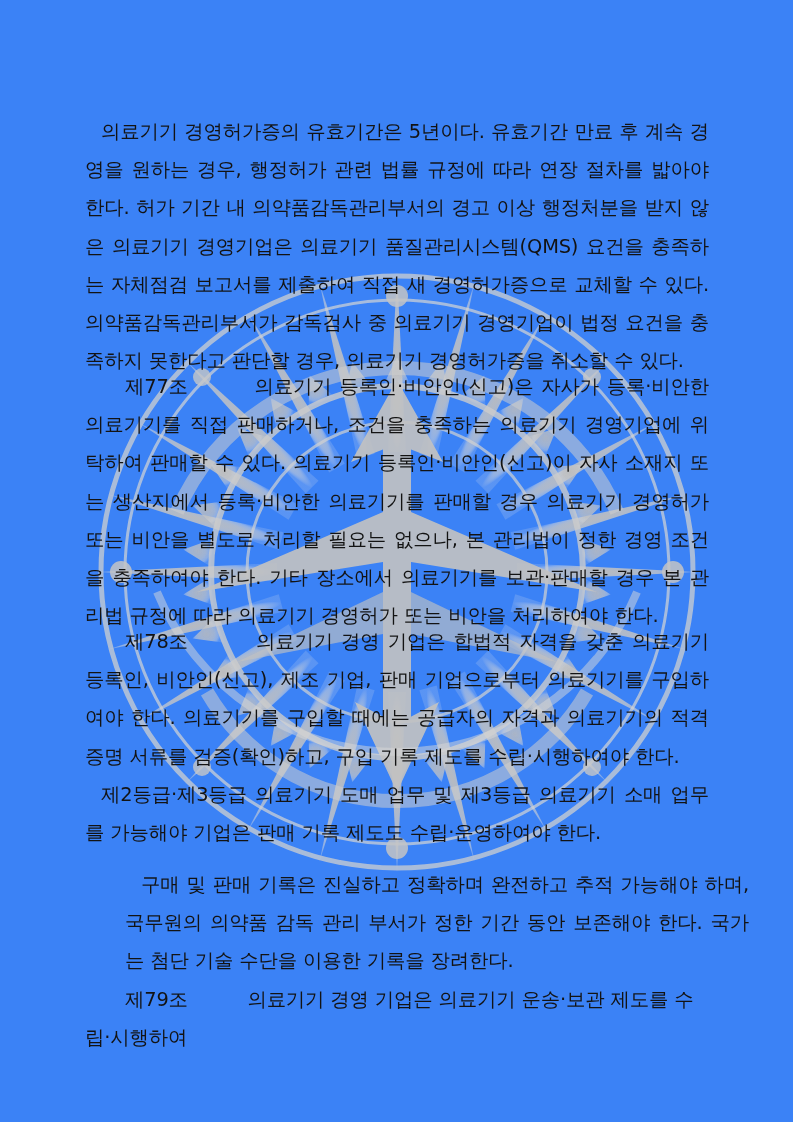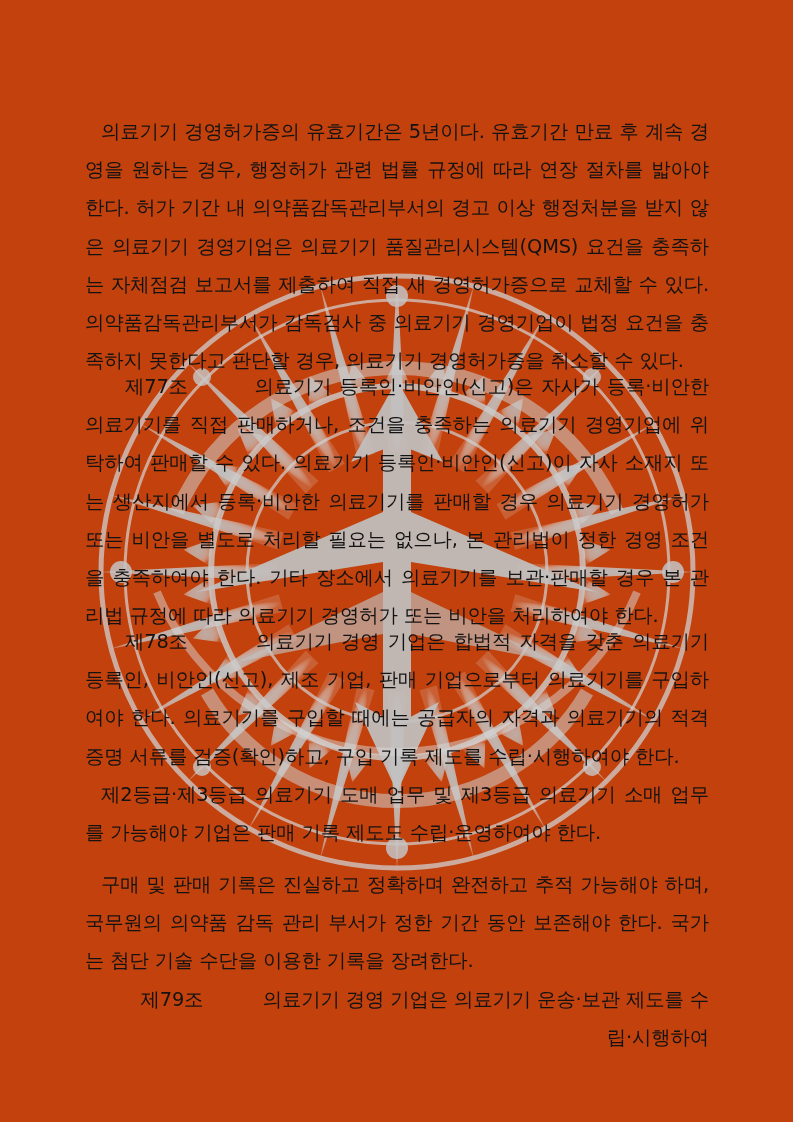--- a/index.html
+++ b/index.html
@@ -57,21 +57,21 @@
   .para > .art {
     
     white-space: pre;
     margin-left: 24px;
   }
   .para:last-child { text-align: left; }
 </style>
 </head>
 <body>
 
-<div class="page" style="background: #c2410c;">
+<div class="page" style="background: #3b82f6;">
 
   <div class="watermark">
     <svg viewBox="0 0 620 620" xmlns="http://www.w3.org/2000/svg">
       <defs>
         <radialGradient id="fade" cx="50%" cy="50%" r="50%">
           <stop offset="0%" stop-color="#bdbdbd" stop-opacity="0.95"></stop>
           <stop offset="55%" stop-color="#c6c6c6" stop-opacity="0.80"></stop>
           <stop offset="82%" stop-color="#d6d6d6" stop-opacity="0.55"></stop>
           <stop offset="100%" stop-color="#e8e8e8" stop-opacity="0.18"></stop>
         </radialGradient>
@@ -182,18 +182,18 @@
 
   <div class="doc-body">
     <p class="para indent" style="top: 113px; color: rgb(19, 19, 19);"><span>의료기기 경영허가증의 유효기간은 5년이다. 유효기간 만료 후 계속 경영을 원하는 경우, 행정허가 관련 법률 규정에 따라 연장 절차를 밟아야 한다. 허가 기간 내 의약품감독관리부서의 경고 이상 행정처분을 받지 않은 의료기기 경영기업은 의료기기 품질관리시스템(QMS) 요건을 충족하는 자체점검 보고서를 제출하여 직접 새 경영허가증으로 교체할 수 있다. 의약품감독관리부서가 감독검사 중 의료기기 경영기업이 법정 요건을 충족하지 못한다고 판단할 경우, 의료기기 경영허가증을 취소할 수 있다.</span></p>
 
     <p class="para indent" style="top: 368px; color: rgb(19, 19, 19);"><span class="art">제77조</span><span class="art">	   </span><span>의료기기 등록인·비안인(신고)은 자사가 등록·비안한 의료기기를 직접 판매하거나, 조건을 충족하는 의료기기 경영기업에 위탁하여 판매할 수 있다. 의료기기 등록인·비안인(신고)이 자사 소재지 또는 생산지에서 등록·비안한 의료기기를 판매할 경우 의료기기 경영허가 또는 비안을 별도로 처리할 필요는 없으나, 본 관리법이 정한 경영 조건을 충족하여야 한다. 기타 장소에서 의료기기를 보관·판매할 경우 본 관리법 규정에 따라 의료기기 경영허가 또는 비안을 처리하여야 한다.</span></p>
 
     <p class="para indent" style="top: 623px; color: rgb(19, 19, 19);"><span class="art">제78조</span><span class="art">	   </span><span>의료기기 경영 기업은 합법적 자격을 갖춘 의료기기 등록인, 비안인(신고), 제조 기업, 판매 기업으로부터 의료기기를 구입하여야 한다. 의료기기를 구입할 때에는 공급자의 자격과 의료기기의 적격 증명 서류를 검증(확인)하고, 구입 기록 제도를 수립·시행하여야 한다.</span></p>
 
     <p class="para indent" style="top: 776px; color: rgb(19, 19, 19);"><span>제2등급·제3등급 의료기기 도매 업무 및 제3등급 의료기기 소매 업무를 가능해야 기업은 판매 기록 제도도 수립·운영하여야 한다.</span></p>
 
-    <p class="para indent" style="top: 866px; color: rgb(19, 19, 19);"><span>구매 및 판매 기록은 진실하고 정확하며 완전하고 추적 가능해야 하며, 국무원의 의약품 감독 관리 부서가 정한 기간 동안 보존해야 한다. 국가는 첨단 기술 수단을 이용한 기록을 장려한다.</span></p>
+    <p class="para indent" style="top: 866px; color: rgb(19, 19, 19); margin-left: 40px;"><span>구매 및 판매 기록은 진실하고 정확하며 완전하고 추적 가능해야 하며, 국무원의 의약품 감독 관리 부서가 정한 기간 동안 보존해야 한다. 국가는 첨단 기술 수단을 이용한 기록을 장려한다.</span></p>
 
-    <p class="para indent" style="top: 981px; text-align: right; color: rgb(19, 19, 19);"><span class="art">제79조</span><span class="art">	   </span><span>의료기기 경영 기업은 의료기기 운송·보관 제도를 수립·시행하여</span></p>
+    <p class="para indent" style="top: 981px; text-align: left; color: rgb(19, 19, 19);"><span class="art">제79조</span><span class="art">	   </span><span>의료기기 경영 기업은 의료기기 운송·보관 제도를 수립·시행하여</span></p>
   </div>
 
 </div>
 
 </body></html>

